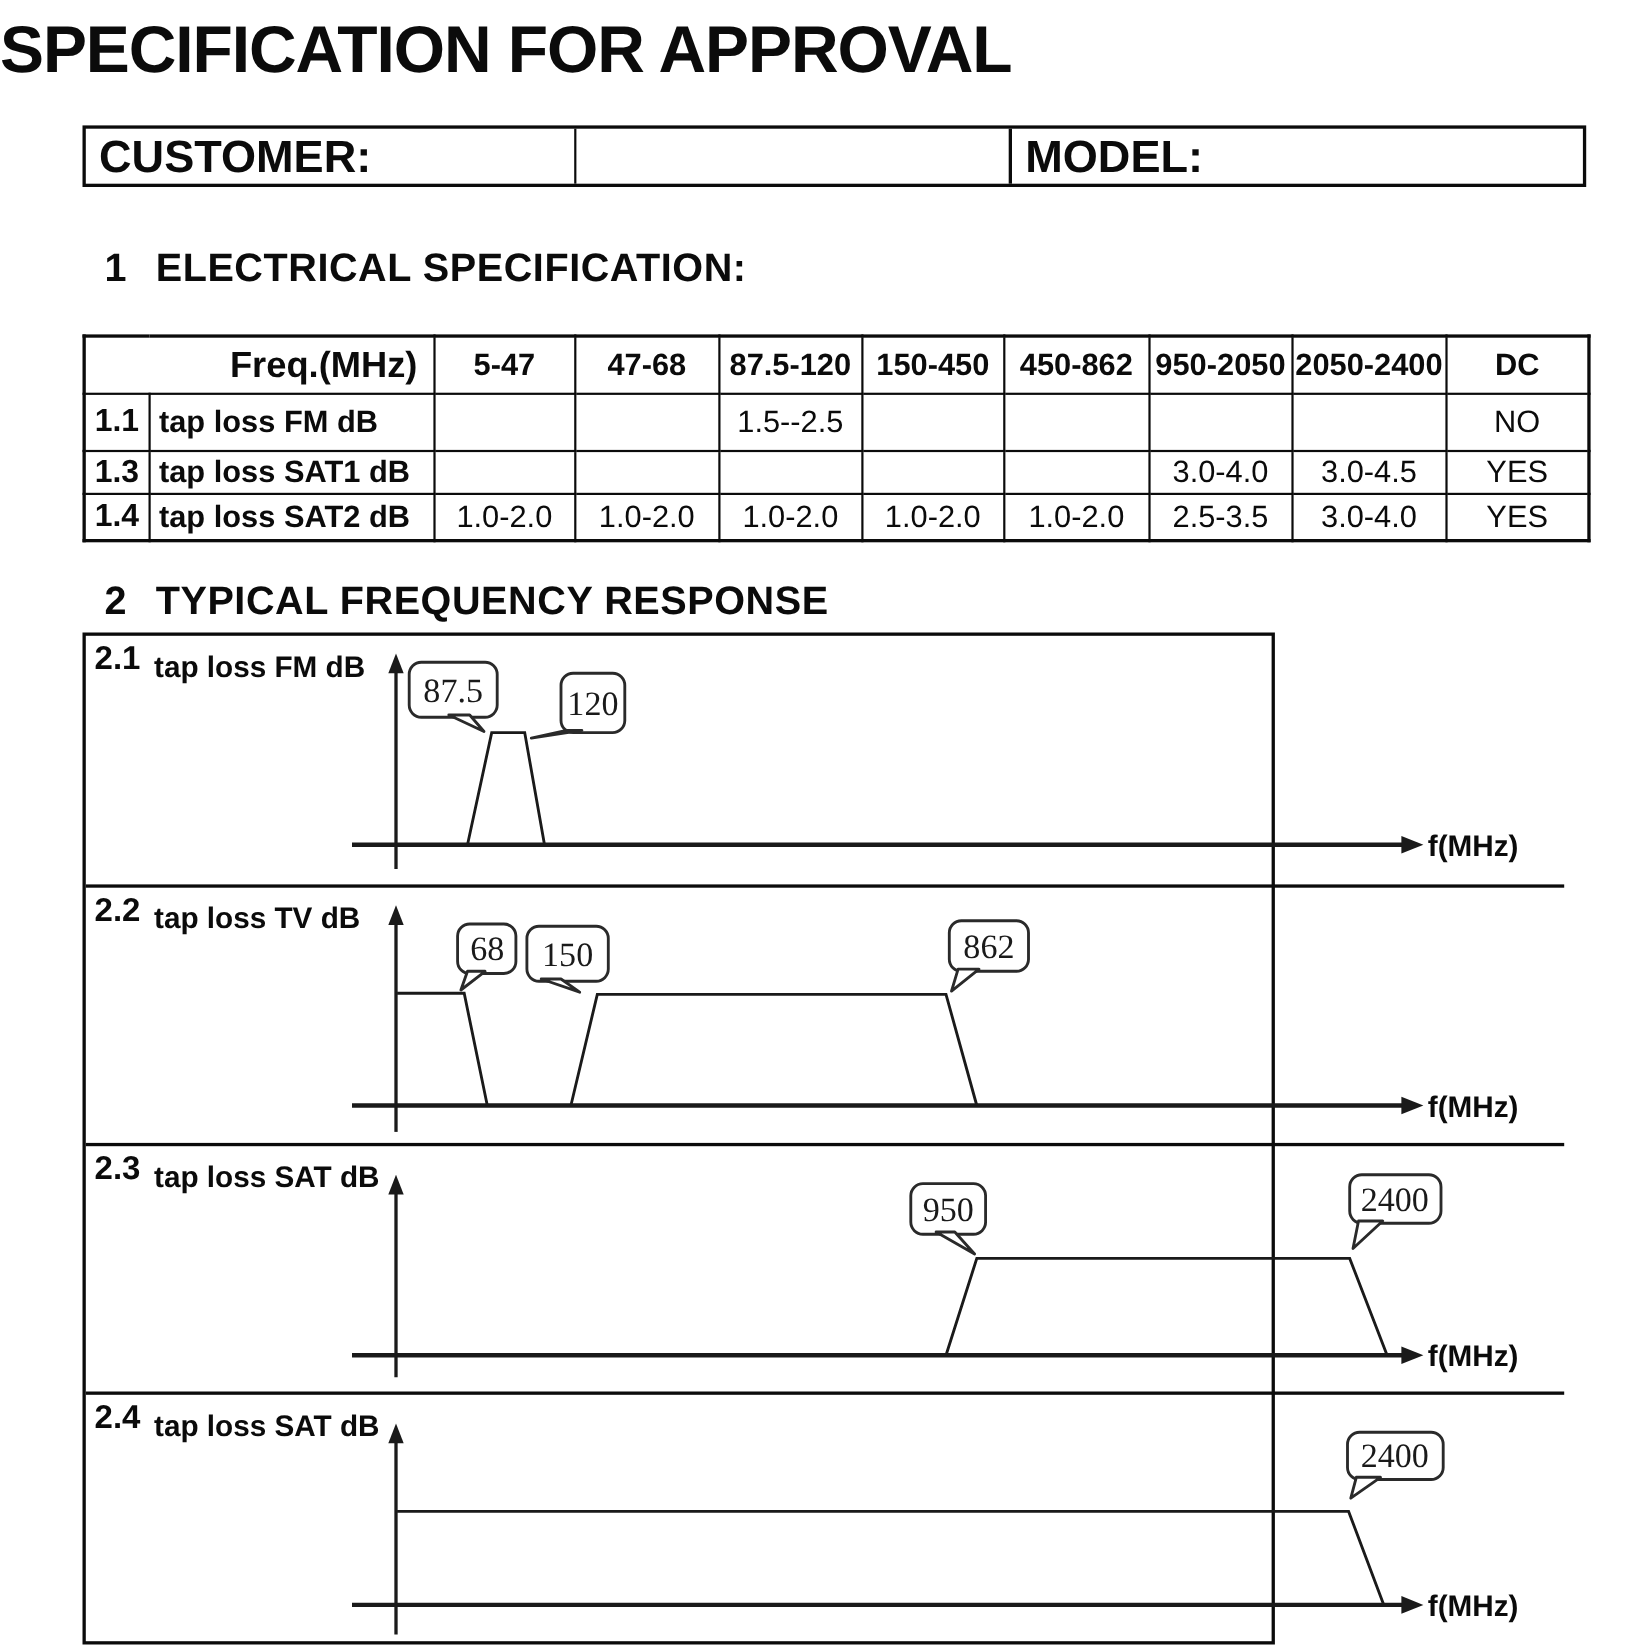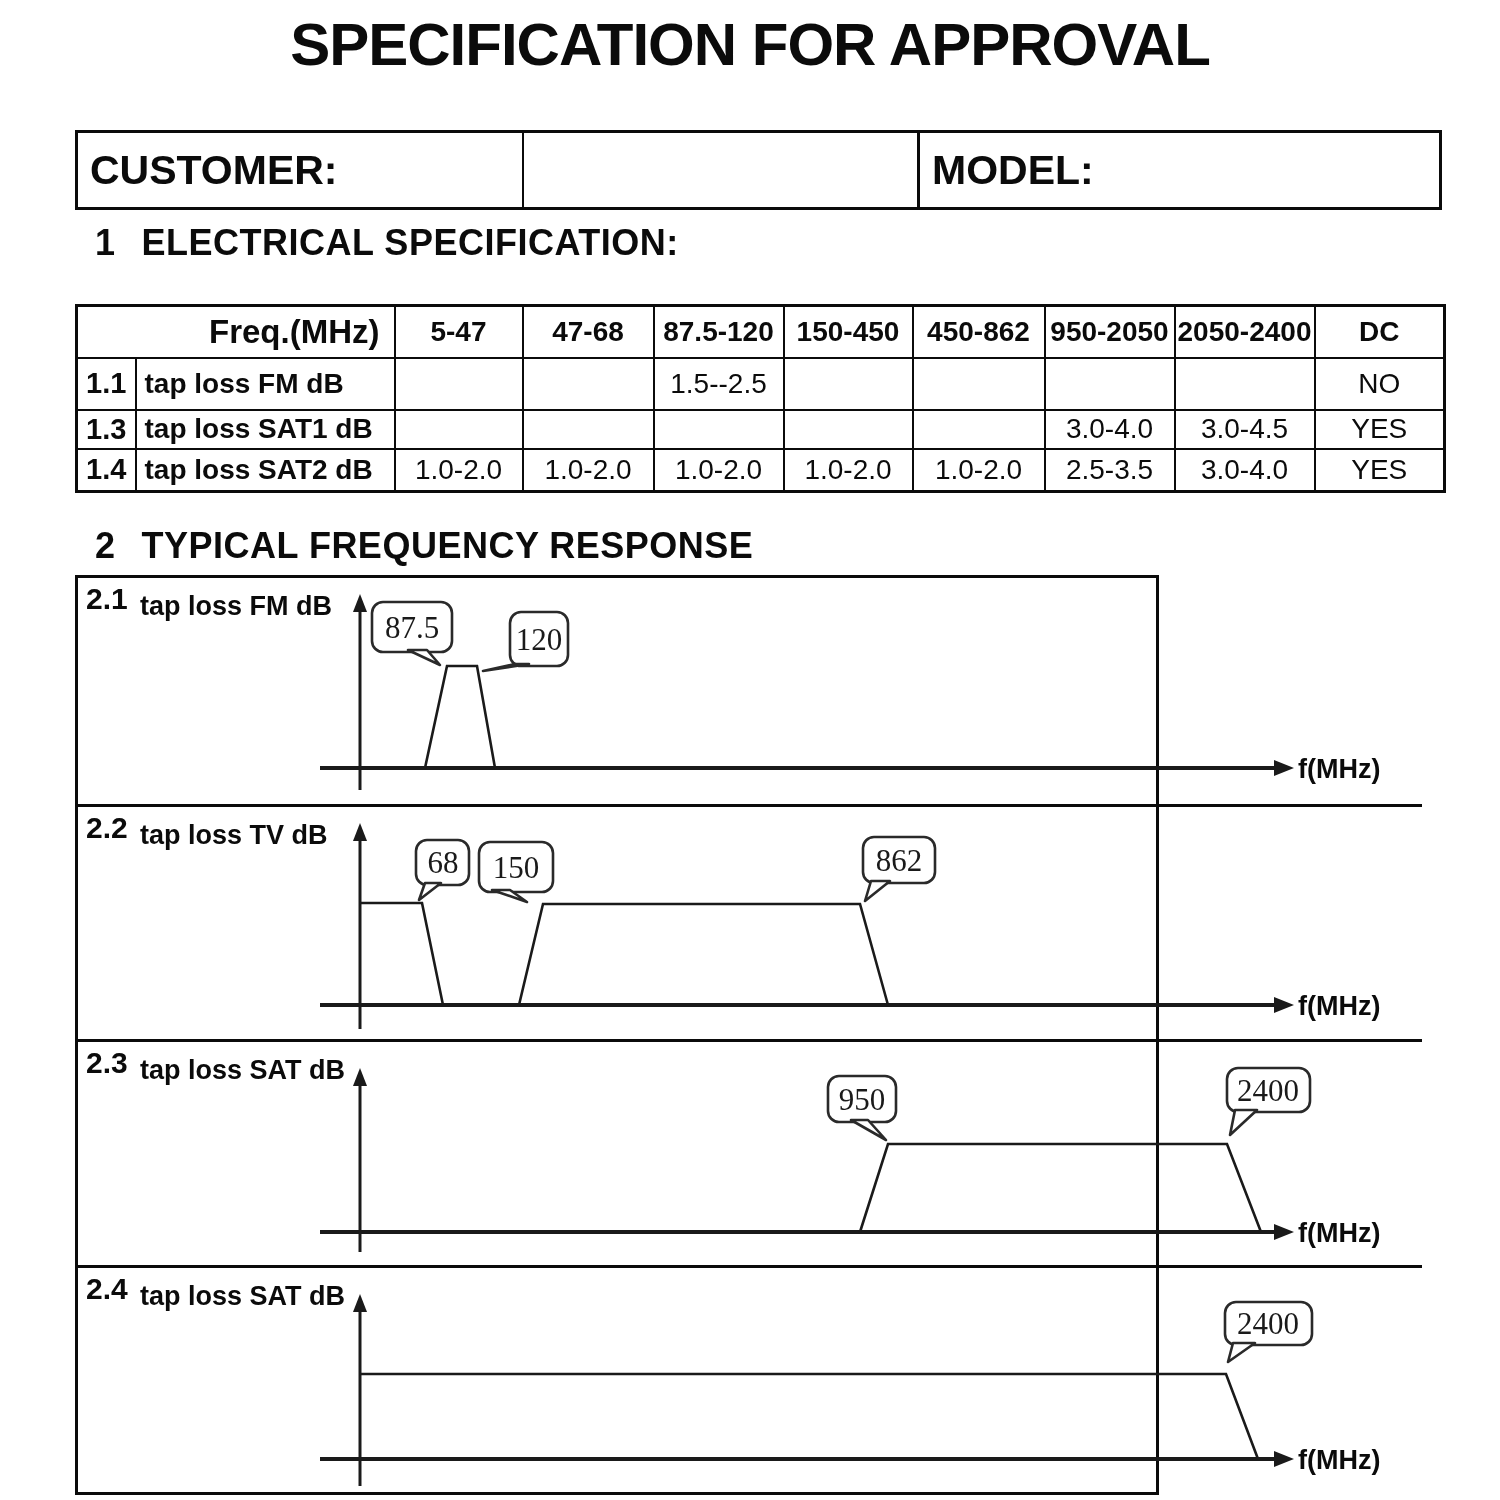--- a/index.html
+++ b/index.html
@@ -1,21 +1,21 @@
 <!DOCTYPE html>
 <html><head>
 <meta charset="utf-8">
 <style>
   html,body{margin:0;padding:0;background:#e8e8e8;}
   .page{position:relative;width:1500px;height:1500px;background:#ffffff;
         font-family:"Liberation Sans","DejaVu Sans",sans-serif;color:#0b0b0b;overflow:hidden;}
-  .doc-title{position:absolute;top:10px;left:0;width:1500px;text-align:center;
+  .doc-title{position:absolute;top:10px;left:0;width:1500px;
         font-size:60px;font-weight:800;letter-spacing:-1px;color:#0b0b0b;}
   
-  .hdr{position:absolute;left:75px;top:130px;width:1367px;height:80px;border:3px solid #0b0b0b;
+  .hdr{position:absolute;left:75px;top:114px;width:1367px;height:56px;border:3px solid #0b0b0b;
        display:flex;box-sizing:border-box;}
   .hdr .cell{height:100%;box-sizing:border-box;display:flex;align-items:center;}
   .hdr .c1{width:446px;border-right:2px solid #0b0b0b;padding-left:12px;}
   .hdr .c2{width:396px;border-right:3px solid #0b0b0b;}
   .hdr .c3{flex:1;padding-left:12px;gap:18px;}
   .hdr-label{font-size:41px;font-weight:800;}
   .hdr-value{font-size:41px;font-weight:400;}
   
   .sec-heading{position:absolute;display:flex;gap:26px;font-size:36px;font-weight:800;letter-spacing:0.5px;}
   .s1{left:95px;top:222px;}

